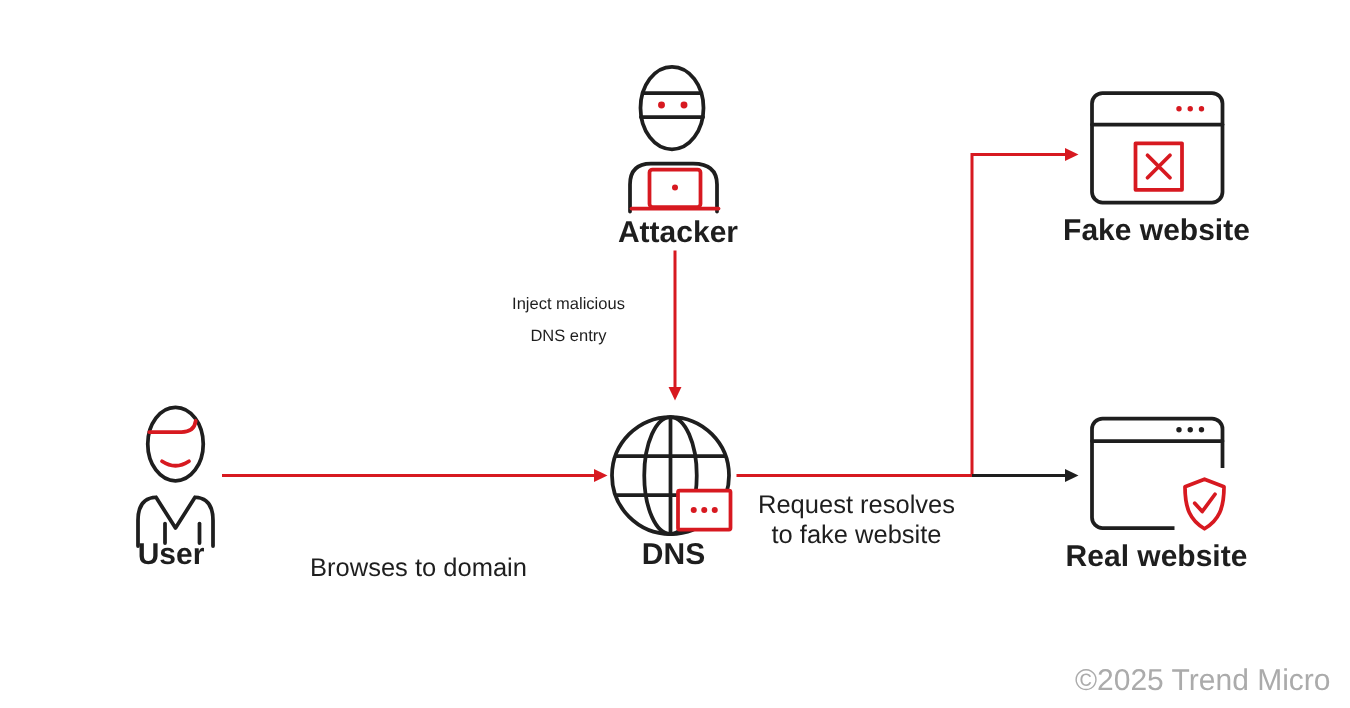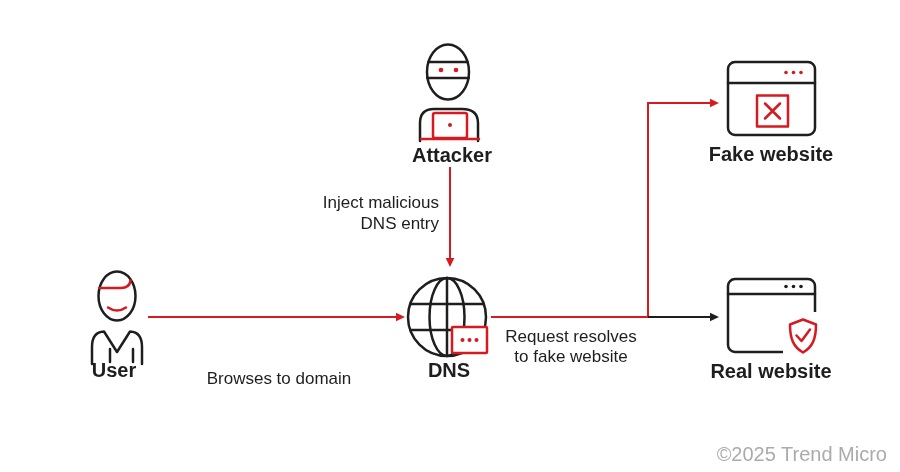--- a/index.html
+++ b/index.html
@@ -28,21 +28,21 @@
 
   
   .flr { fill: none; stroke: var(--red); stroke-width: 2; }
   .flk { fill: none; stroke: var(--ink); stroke-width: 2; }
   .ar  { fill: var(--red); stroke: none; }
   .ak  { fill: var(--ink); stroke: none; }
 
   .lbl { position: absolute; color: var(--ink); }
   .node { font-weight: 700; font-size: 20px; text-align: center; }
   .note { font-size: 17px; line-height: 20px; }
-  .note-right { text-align: right; font-size: 17px; line-height: 20.5px; }
+  .note-right { text-align: center; font-size: 11px; line-height: 20.5px; }
   .note-center { text-align: center; }
   .copyright { color: var(--gray); font-size: 20px; }
 </style>
 </head>
 <body>
 
 <div class="stage">
 
   <svg class="art" width="900" height="472" viewBox="0 0 900 472">
 

